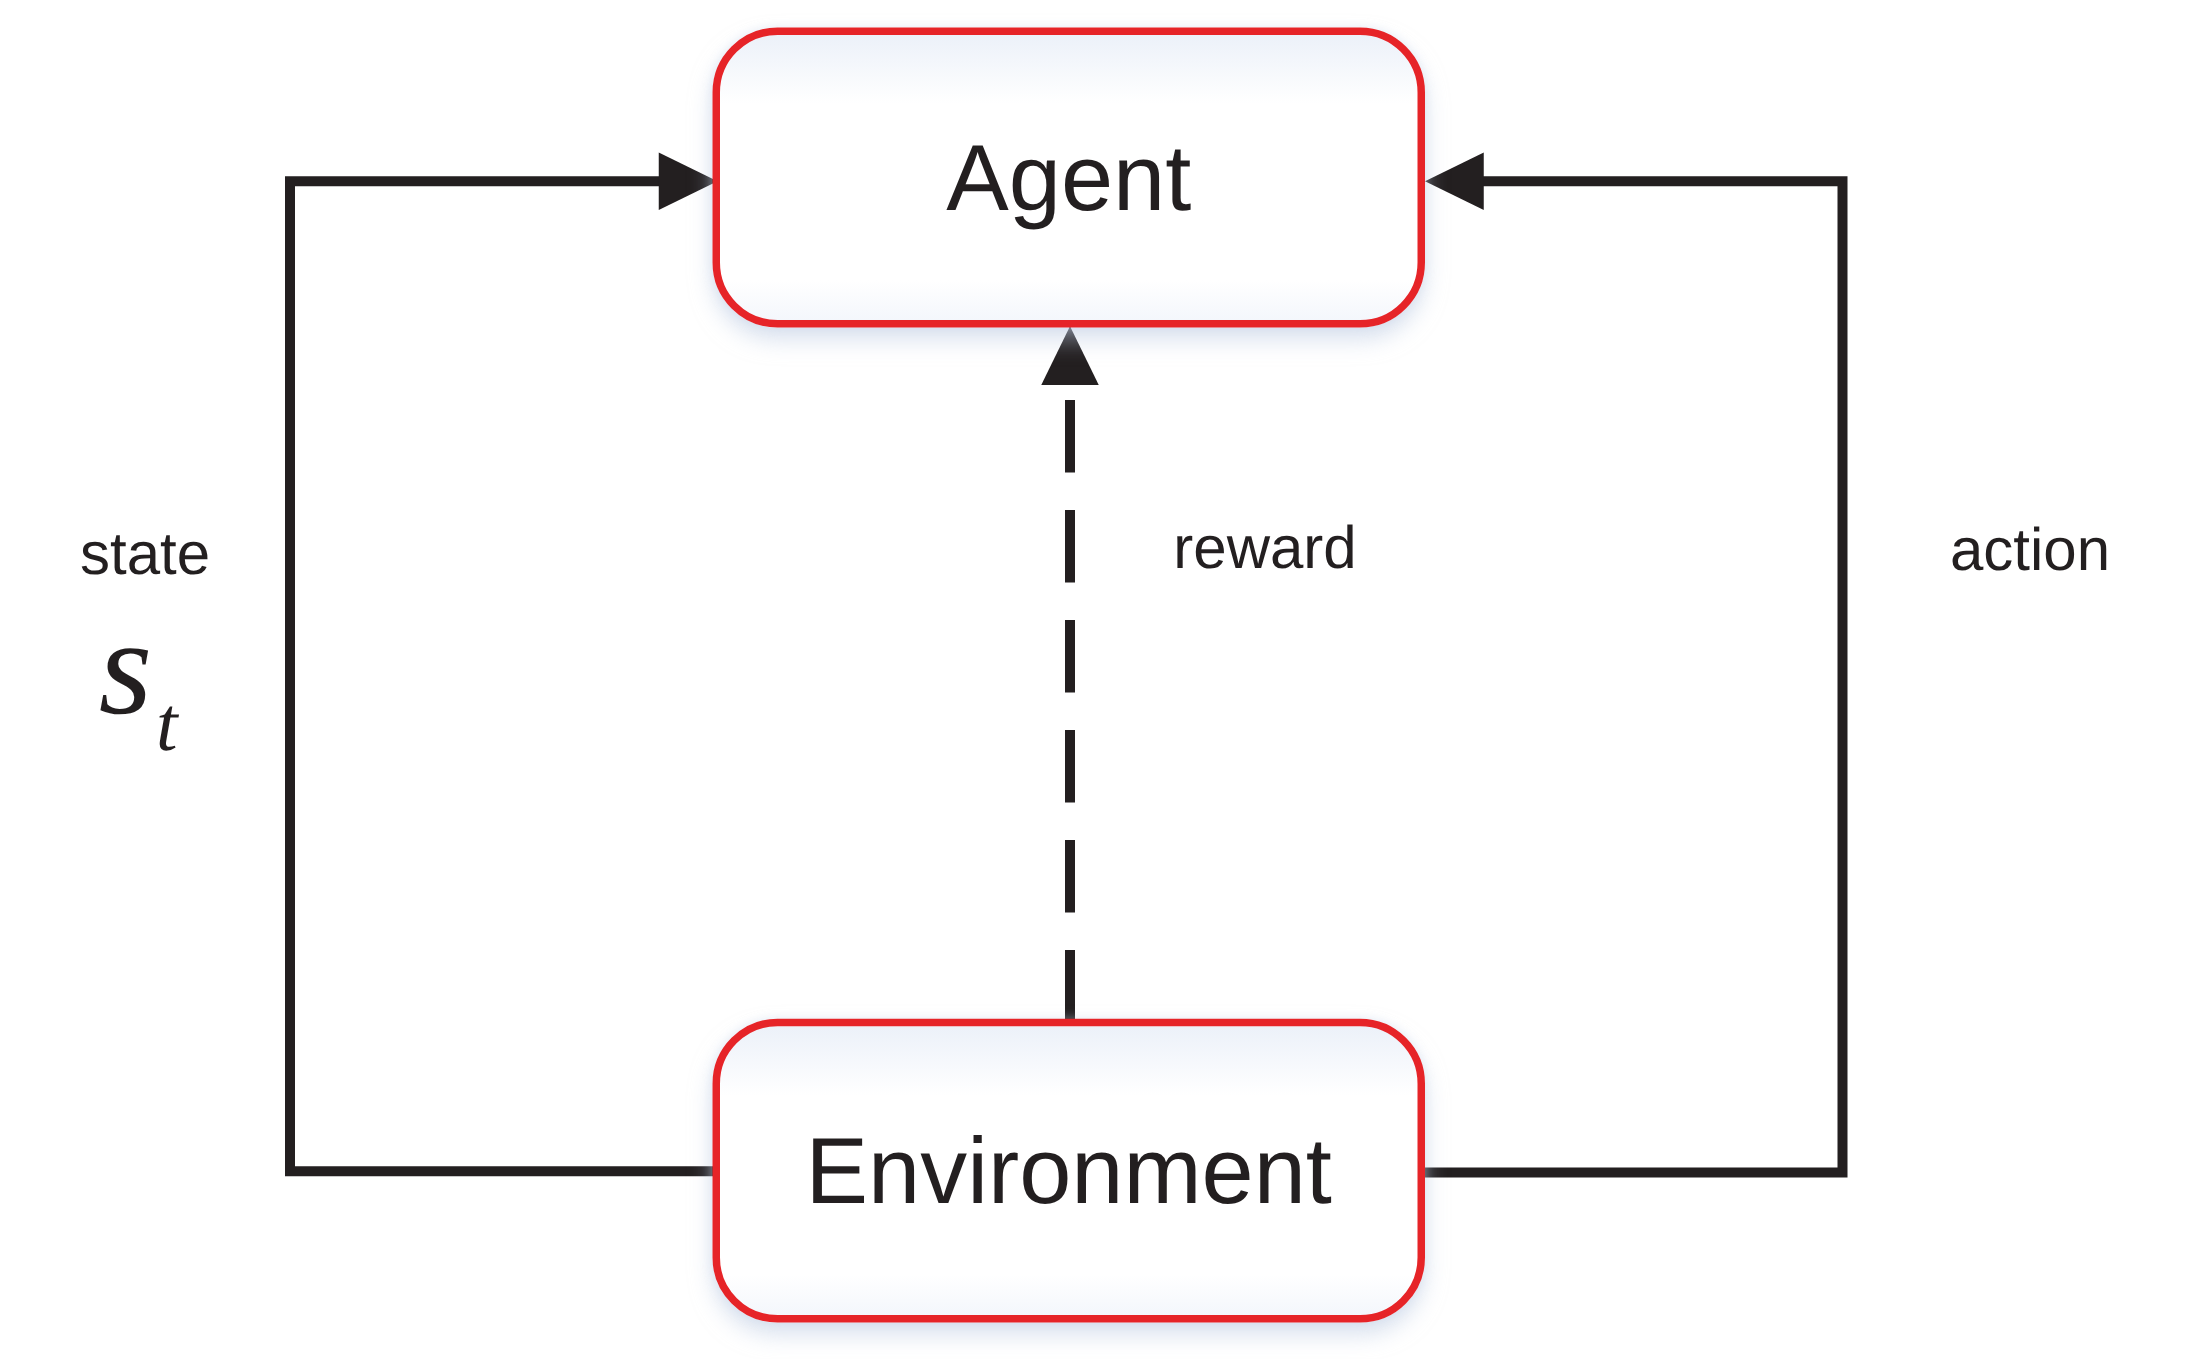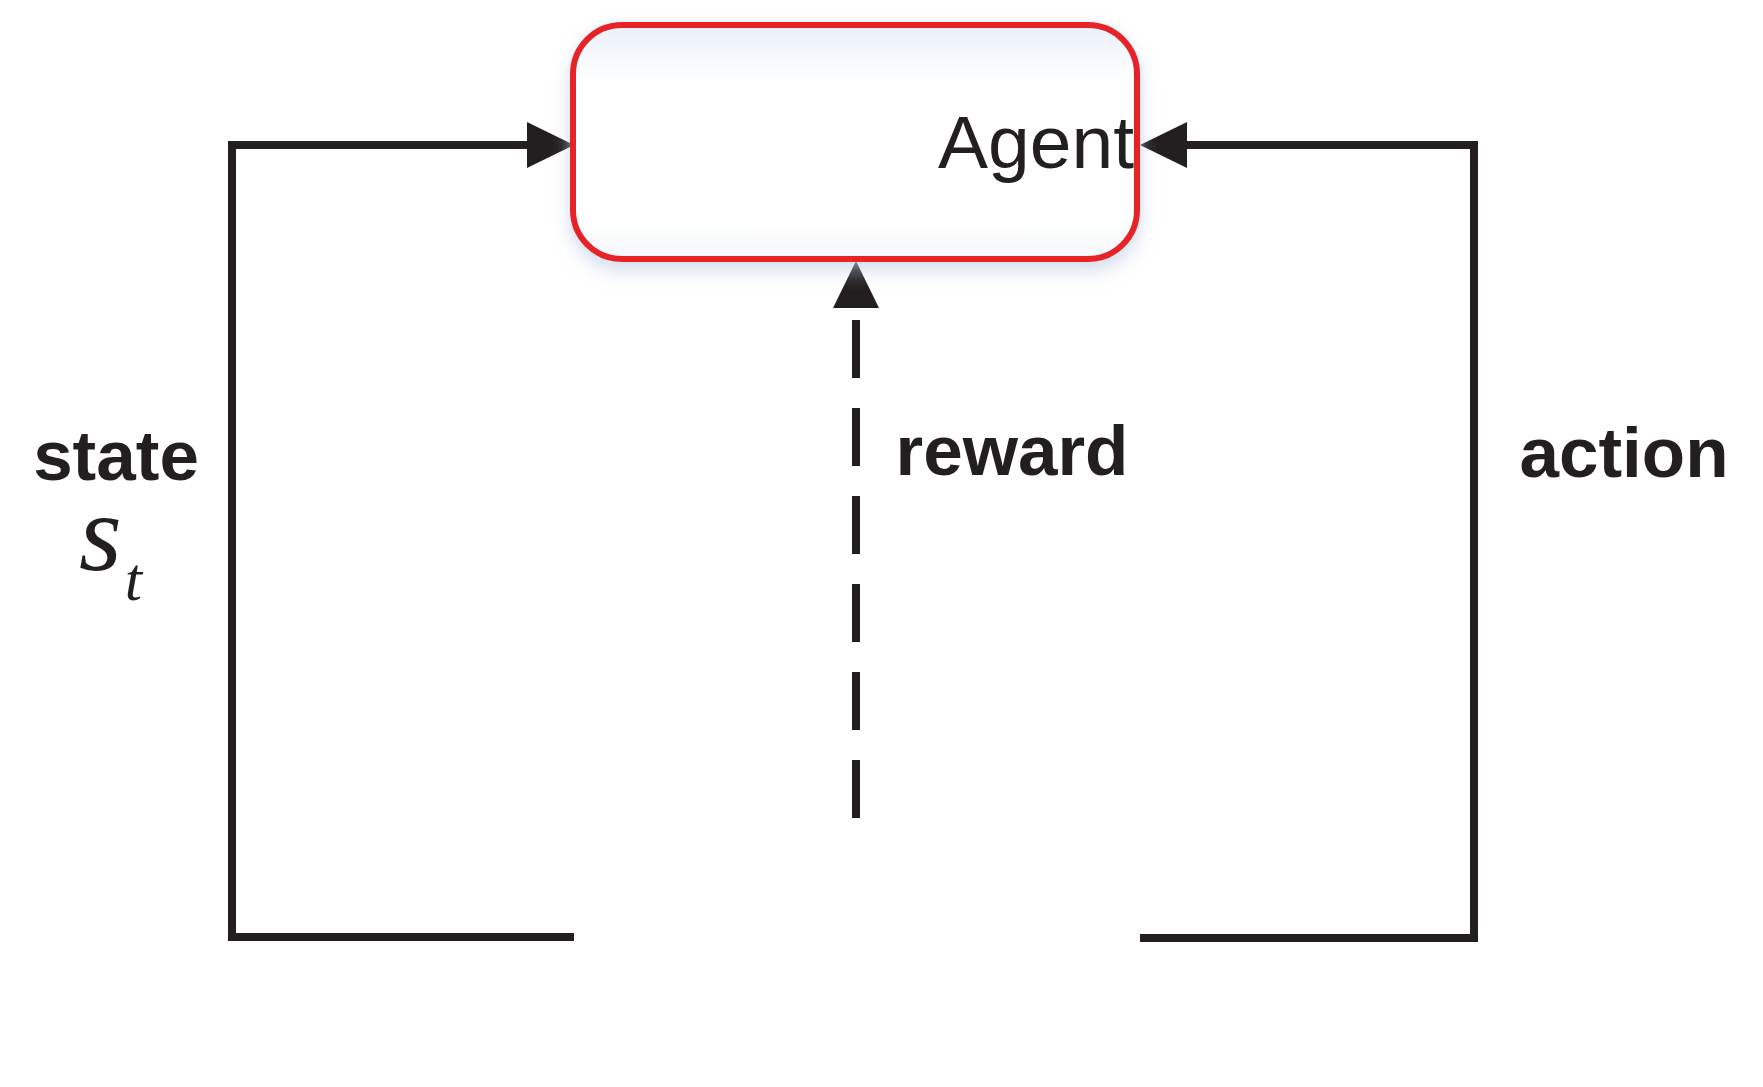--- a/index.html
+++ b/index.html
@@ -24,37 +24,36 @@
   }
   .node {
     position: absolute;
     box-sizing: border-box;
     border: 6px solid #e62428;
     border-radius: 52px;
     background: linear-gradient(180deg, #ecf1f9 0%, #ffffff 24%, #ffffff 86%, #f4f7fc 100%);
     box-shadow: 0 10px 18px rgba(188, 203, 226, 0.55), 0 0 8px rgba(200, 214, 234, 0.35);
     display: flex;
     align-items: center;
-    justify-content: flex-end;
+    justify-content: center;
   }
   .node-agent { left: 570px; top: 22px; width: 570px; height: 240px; }
   .node-environment { left: 570px; top: 815px; width: 570px; height: 243px; }
   .node-label {
     font-size: 75px;
     line-height: 1;
     color: #231f20;
     white-space: nowrap;
   }
   .edge-word {
     position: absolute;
-    font-size: 71px;
+    font-size: 48px;
     line-height: 1;
     white-space: nowrap;
     transform: translateX(-50%);
-    font-weight: bold;
   }
   .word-state  { left: 116px;  top: 420px; }
   .word-reward { left: 1012px; top: 415px; }
   .word-action { left: 1624px; top: 417px; }
   .math-label {
     position: absolute;
     font-family: "Liberation Serif", serif;
     font-style: italic;
     line-height: 1;
     white-space: nowrap;
@@ -89,20 +88,23 @@
     <polygon points="1140,145 1187,122 1187,168" fill="#231f20"></polygon>
 
     <path d="M 856 818 L 856 306" fill="none" stroke="#231f20" stroke-width="8" stroke-dasharray="58 30"></path>
     <polygon points="856,261 833,308 879,308" fill="#231f20"></polygon>
   </svg>
 
   <div class="node node-agent">
     <span class="node-label">Agent</span>
   </div>
 
+  <div class="node node-environment">
+    <span class="node-label">Environment</span>
+  </div>
 
   <div class="edge-word word-state">state</div>
   <div class="math-label math-state">
     <span class="mi">s</span><span class="msub">t</span>
   </div>
 
   <div class="edge-word word-reward">reward</div>
 
   <div class="edge-word word-action">action</div>
 

